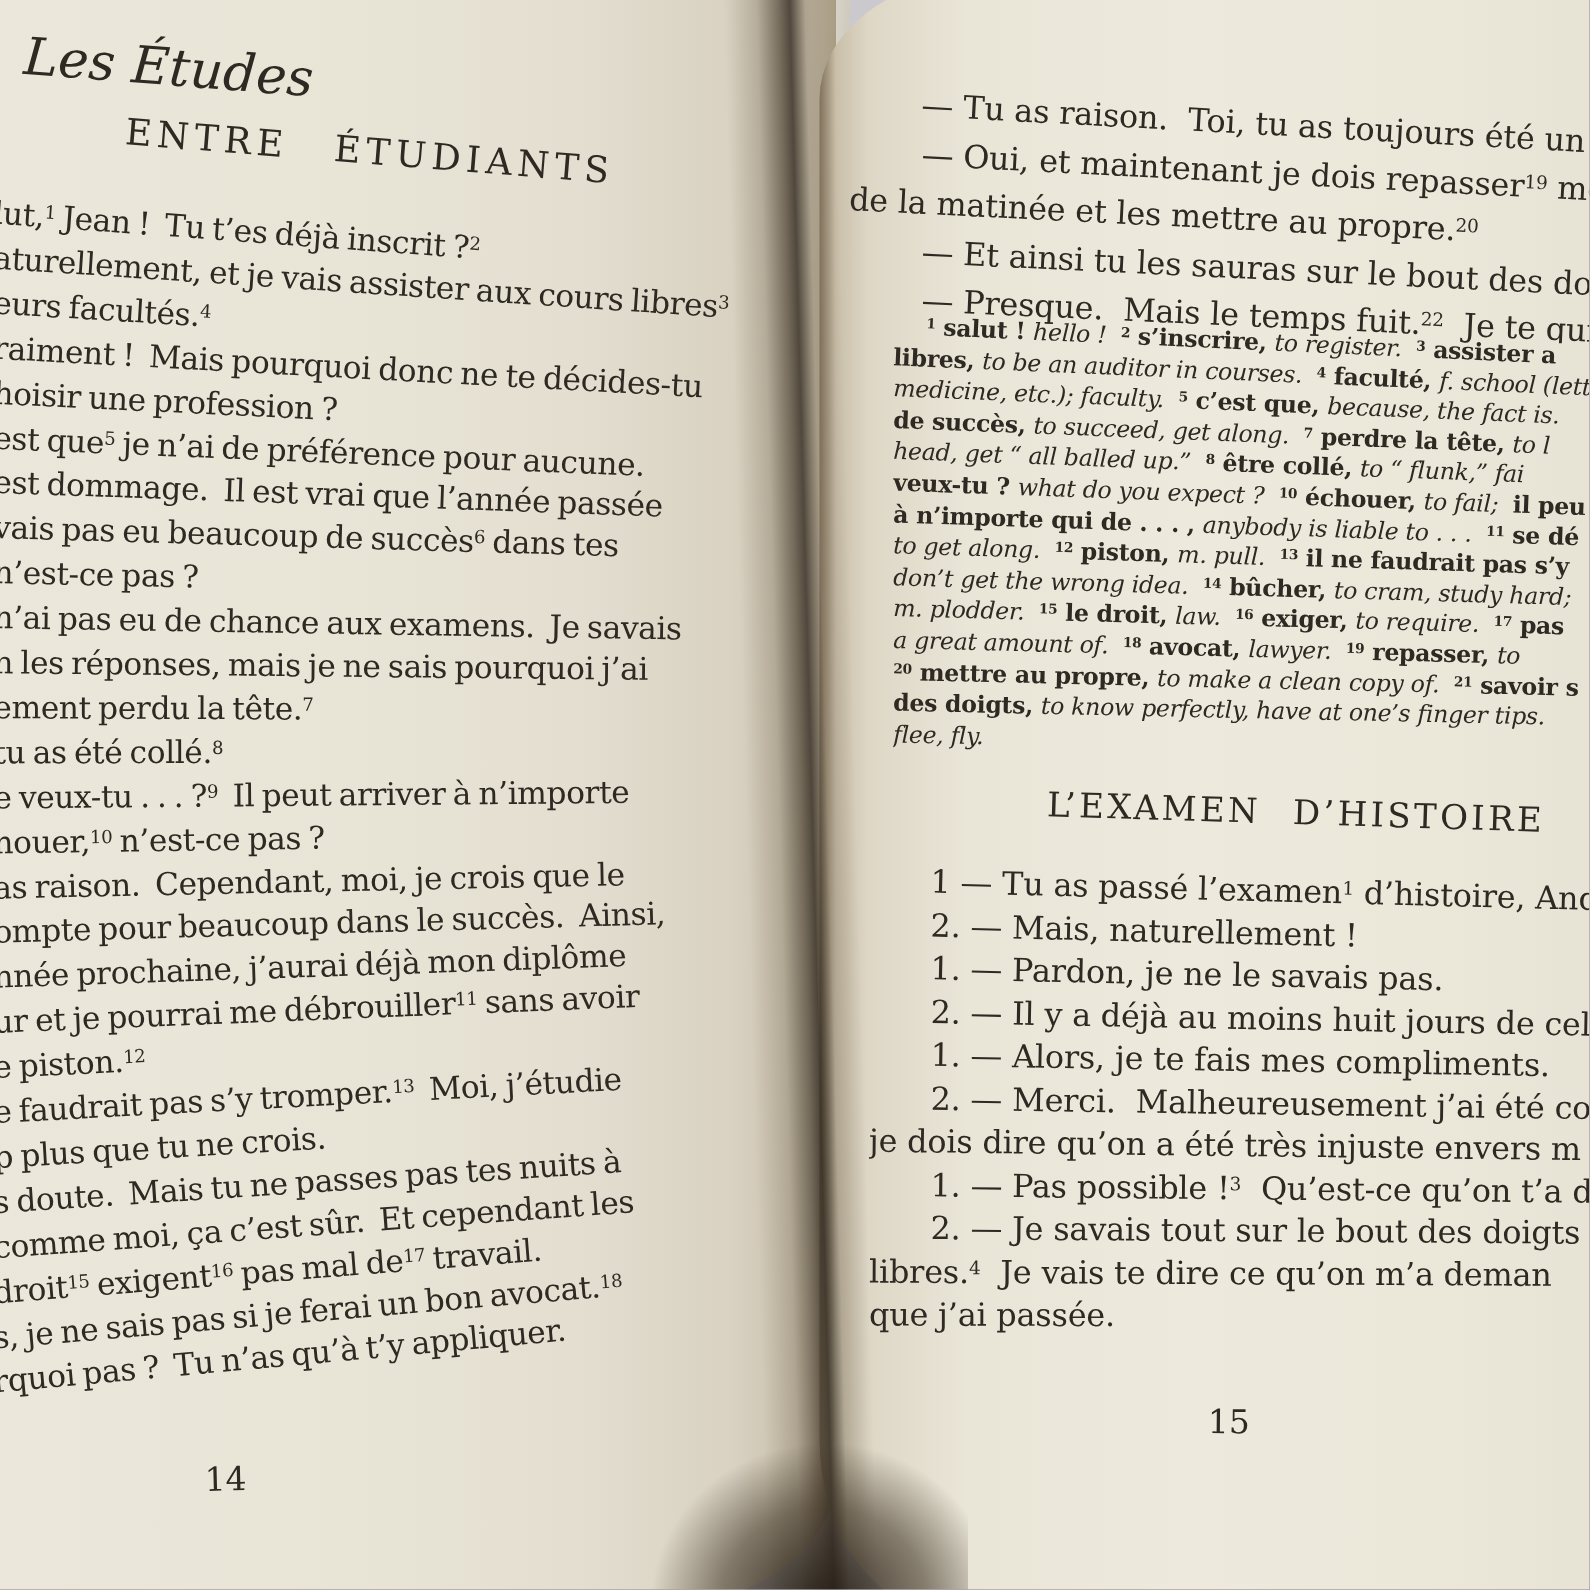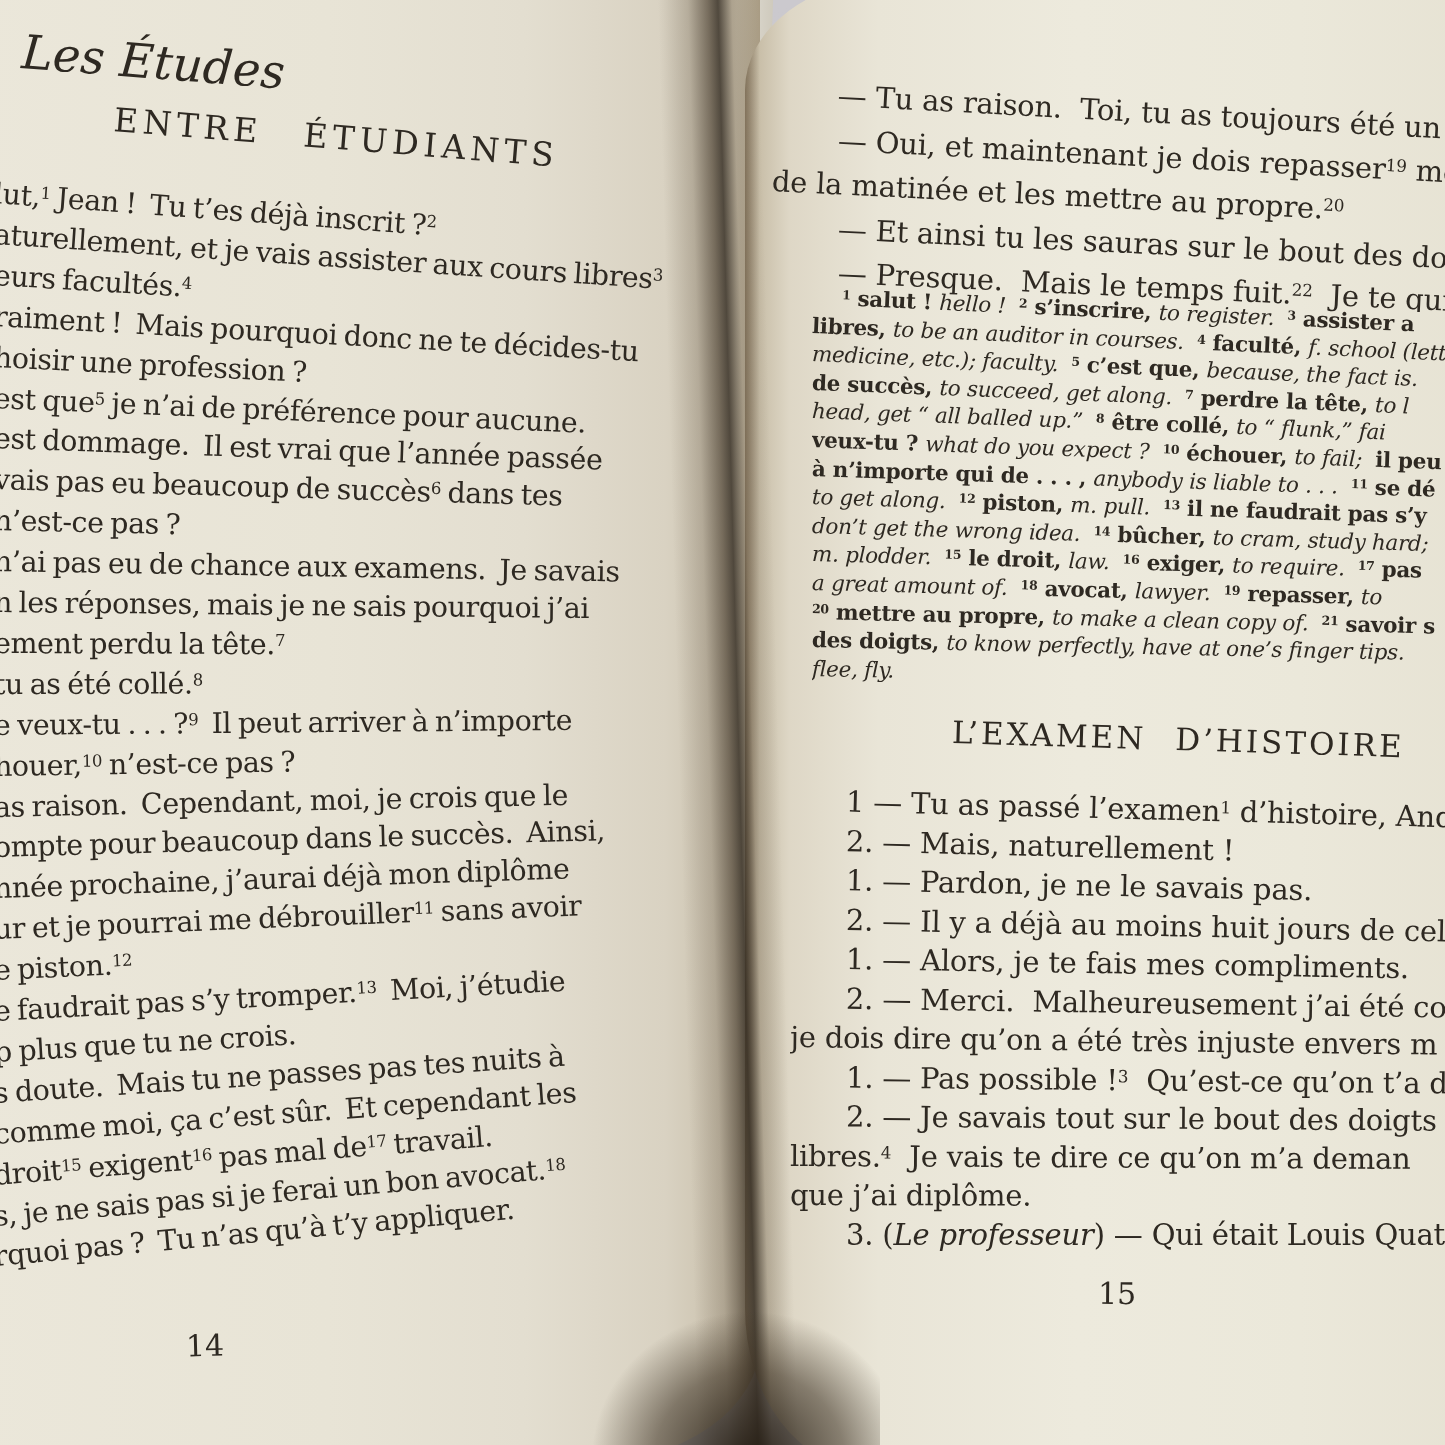--- a/index.html
+++ b/index.html
@@ -114,22 +114,21 @@
       <div class="tline" style="top: 0px; transform: rotate(1.5deg); padding-left: 56px;"><span class="seg-n">1 — Tu as passé l’examen</span><span class="seg-sup">1</span><span class="seg-n"> d’histoire, André</span></div>
       <div class="tline" style="top: 39.5px; transform: rotate(1.36deg); padding-left: 56px;"><span class="seg-n">2. — Mais, naturellement !</span></div>
       <div class="tline" style="top: 79px; transform: rotate(1.23deg); padding-left: 56px;"><span class="seg-n">1. — Pardon, je ne le savais pas.</span></div>
       <div class="tline" style="top: 118.5px; transform: rotate(1.09deg); padding-left: 56px;"><span class="seg-n">2. — Il y a déjà au moins huit jours de cela.</span></div>
       <div class="tline" style="top: 158px; transform: rotate(0.95deg); padding-left: 56px;"><span class="seg-n">1. — Alors, je te fais mes compliments.</span></div>
       <div class="tline" style="top: 197.5px; transform: rotate(0.82deg); padding-left: 56px;"><span class="seg-n">2. — Merci.  Malheureusement j’ai été collé</span></div>
       <div class="tline" style="top: 237px; transform: rotate(0.68deg);"><span class="seg-n">je dois dire qu’on a été très injuste envers m</span></div>
       <div class="tline" style="top: 276.5px; transform: rotate(0.55deg); padding-left: 56px;"><span class="seg-n">1. — Pas possible !</span><span class="seg-sup">3</span><span class="seg-n">  Qu’est-ce qu’on t’a de</span></div>
       <div class="tline" style="top: 316px; transform: rotate(0.41deg); padding-left: 56px;"><span class="seg-n">2. — Je savais tout sur le bout des doigts</span></div>
       <div class="tline" style="top: 355.5px; transform: rotate(0.27deg);"><span class="seg-n">libres.</span><span class="seg-sup">4</span><span class="seg-n">  Je vais te dire ce qu’on m’a deman</span></div>
-      <div class="tline" style="top: 395px; transform: rotate(0.14deg);"><span class="seg-n">que j’ai diplôme.</span></div>
-      <div class="tline" style="top: 434.5px; transform: rotate(0deg); padding-left: 56px;"><span class="seg-n">3. (</span><span class="seg-i">Le professeur</span><span class="seg-n">) — Qui était Louis Quat</span></div>
+      <div class="tline" style="top: 395px; transform: rotate(0.14deg);"><span class="seg-n">que j’ai passée.</span></div>
     </div>
 
   <div id="page-num-left" class="floating">14</div>
   <div id="page-num-right" class="floating">15</div>
 
   <div id="gutter"></div>
   <div id="gutter-bottom"></div>
 </div>
 
 </body></html>

